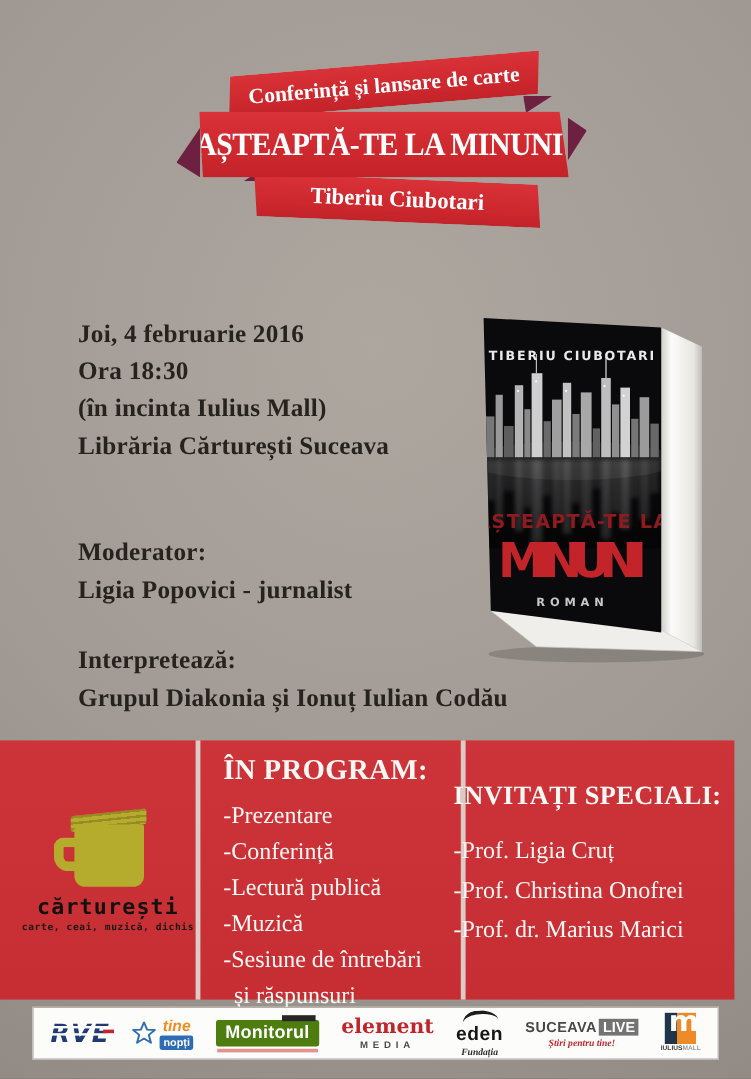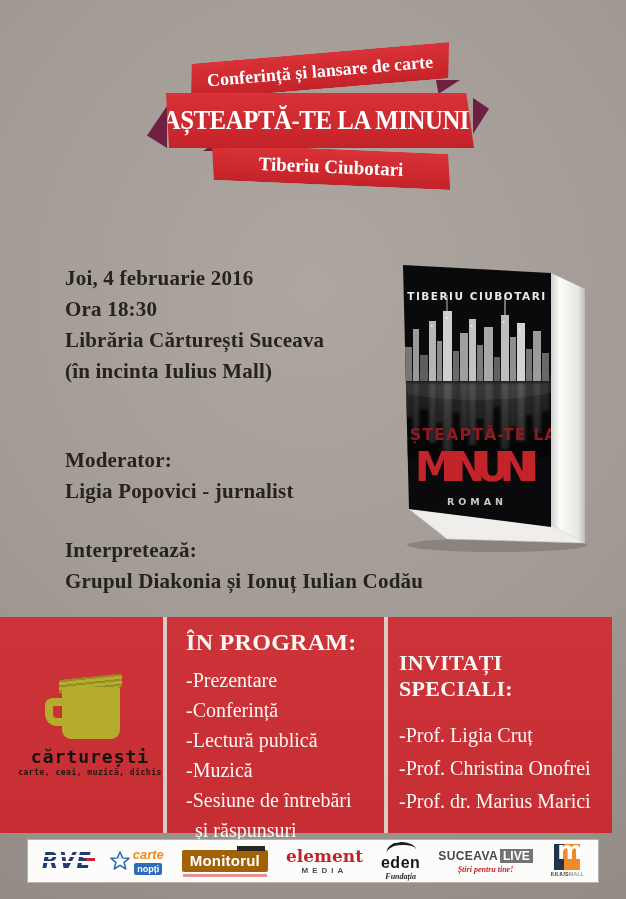--- a/index.html
+++ b/index.html
@@ -34,21 +34,21 @@
   .moderator-block{left:54px;top:445px;}
   .performers-block{left:54px;top:535px;}
   
   .red-band{left:0;top:617px;width:612px;height:216px;background:linear-gradient(180deg,#cd3439 0%,#c62e33 100%);}
   .divider{position:absolute;top:0;width:4px;height:216px;background:#dcd8d2;opacity:.92;}
   .divider-1{left:163px;} .divider-2{left:384px;}
   .program-block{position:absolute;left:186px;top:12px;color:#fbf7f4;}
   .program-heading{font-weight:bold;font-size:24px;letter-spacing:.3px;}
   .program-items{margin-top:9px;font-size:20px;line-height:30px;}
   .program-items .cont{padding-left:9px;}
-  .guests-block{position:absolute;left:399px;top:33px;color:#fbf7f4;}
+  .guests-block{position:absolute;left:378px;top:33px;color:#fbf7f4;}
   .guests-heading{font-weight:bold;font-size:22px;letter-spacing:.3px;}
   .guests-items{margin-top:17px;font-size:20px;line-height:33px;}
   
   .cup{position:absolute;left:62px;top:677px;width:58px;height:64px;}
   .cup-top{position:absolute;left:-3px;top:0;width:63px;height:13px;border-radius:2px;
     background:repeating-linear-gradient(180deg,#958d23 0 2px,#b5ac2e 2px 5px);transform:skewY(-6deg);}
   .cup-body{position:absolute;left:0;top:10px;width:58px;height:52px;background:#b5ac2e;border-radius:2px 2px 9px 9px;}
   .cup-handle{position:absolute;left:-17px;top:21px;width:14px;height:12px;border:8px solid #b5ac2e;border-right:none;border-radius:8px 0 0 12px;}
   .ct-name{position:absolute;left:6px;top:746px;width:168px;text-align:center;color:#141210;
     font-family:"DejaVu Sans Mono",monospace;font-weight:bold;font-size:18px;letter-spacing:1px;}
@@ -60,21 +60,21 @@
     font-family:"Liberation Sans",sans-serif;}
   .logo{display:flex;flex-direction:column;align-items:center;justify-content:center;line-height:1;}
   .rve{position:relative;font:italic 900 21px "DejaVu Sans",sans-serif;color:#223a74;letter-spacing:1px;}
   .rve .stripe{position:absolute;left:-2px;right:-2px;height:2px;background:#fcfcfa;}
   .rve .s1{top:6px;} .rve .s2{top:12px;}
   .rve .accent{position:absolute;right:-3px;top:9px;width:9px;height:3px;background:#c8242b;}
   .zn{flex-direction:row;gap:3px;}
   .zn-col{display:flex;flex-direction:column;align-items:center;gap:1px;}
   .zn-zile{color:#ef8c1f;font:italic 800 13px "Liberation Sans",sans-serif;}
   .zn-nopti{color:#fff;background:#2e6db5;font:700 9px "Liberation Sans",sans-serif;padding:1px 3px;border-radius:2px;}
-  .mon{position:relative;background:#a16207;color:#fff;font-weight:800;font-size:15px;padding:3px 8px 4px;border-radius:2px;letter-spacing:.2px;}
+  .mon{position:relative;background:#4d7c0f;color:#fff;font-weight:800;font-size:15px;padding:3px 8px 4px;border-radius:2px;letter-spacing:.2px;}
   .mon-tag{position:absolute;right:3px;top:-4px;width:28px;height:5px;background:#262626;}
   .mon-line{position:absolute;left:1px;right:1px;bottom:-5px;height:3px;background:#e4918f;}
   .el-name{color:#c2242b;font-family:"DejaVu Serif",serif;font-weight:900;font-size:17px;}
   .el-media{margin-top:2px;color:#4a4a4a;font-size:8px;letter-spacing:4px;font-weight:700;}
   .eden-swirl{width:30px;height:9px;border-top:3px solid #1d1d1d;border-radius:50% 70% 0 0 / 100% 100% 0 0;transform:rotate(-7deg);margin-bottom:1px;}
   .eden-name{color:#171717;font-weight:900;font-size:16px;letter-spacing:.5px;}
   .eden-sub{color:#2a2a2a;font:italic 700 8px "Liberation Serif",serif;margin-top:1px;}
   .sl-row{display:flex;align-items:center;}
   .sl-suceava{color:#474747;font-weight:800;font-size:12px;letter-spacing:.4px;}
   .sl-live{color:#fff;background:#737373;font-weight:800;font-size:12px;padding:1px 3px;margin-left:2px;}
@@ -103,22 +103,22 @@
   <div class="ribbon ribbon-main">
     <span class="rb-label">AȘTEAPTĂ-TE LA MINUNI!</span>
   </div>
   <div class="ribbon ribbon-author">
     <span class="rb-label">Tiberiu Ciubotari</span>
   </div>
 
   <div class="abs info event-block">
     <div>Joi, 4 februarie 2016</div>
     <div>Ora 18:30</div>
+    <div>(în incinta Iulius Mall)</div>
     <div>Librăria Cărturești Suceava</div>
-    <div>(în incinta Iulius Mall)</div>
   </div>
 
   <div class="abs info moderator-block">
     <div>Moderator:</div>
     <div>Ligia Popovici - jurnalist</div>
   </div>
 
   <div class="abs info performers-block">
     <div>Interpretează:</div>
     <div>Grupul Diakonia și Ionuț Iulian Codău</div>
@@ -227,21 +227,21 @@
       <span class="stripe s1"></span>
       <span class="stripe s2"></span>
       <span class="accent"></span>
     </div>
 
     <div class="logo zn">
       <svg width="20" height="20" viewBox="0 0 20 20">
         <polygon points="10,1 12.6,7 19,7.3 14,11.4 15.8,18 10,14.4 4.2,18 6,11.4 1,7.3 7.4,7" fill="#fff" stroke="#2e6db5" stroke-width="1.6" stroke-linejoin="round"></polygon>
       </svg>
       <div class="zn-col">
-        <span class="zn-zile">carte</span>
+        <span class="zn-zile">tine</span>
         <span class="zn-nopti">nopți</span>
       </div>
     </div>
 
     <div class="logo mon">
       <span>Monitorul</span>
       <span class="mon-tag"></span>
       <span class="mon-line"></span>
     </div>
 

